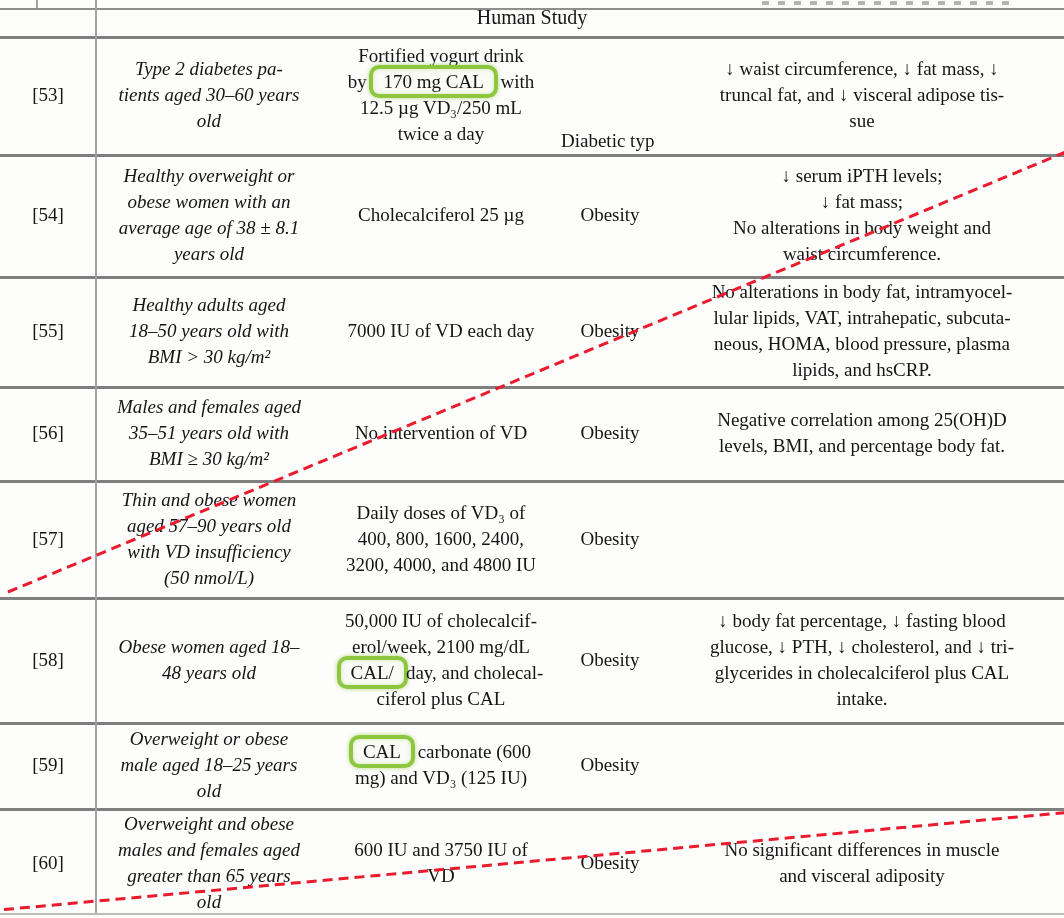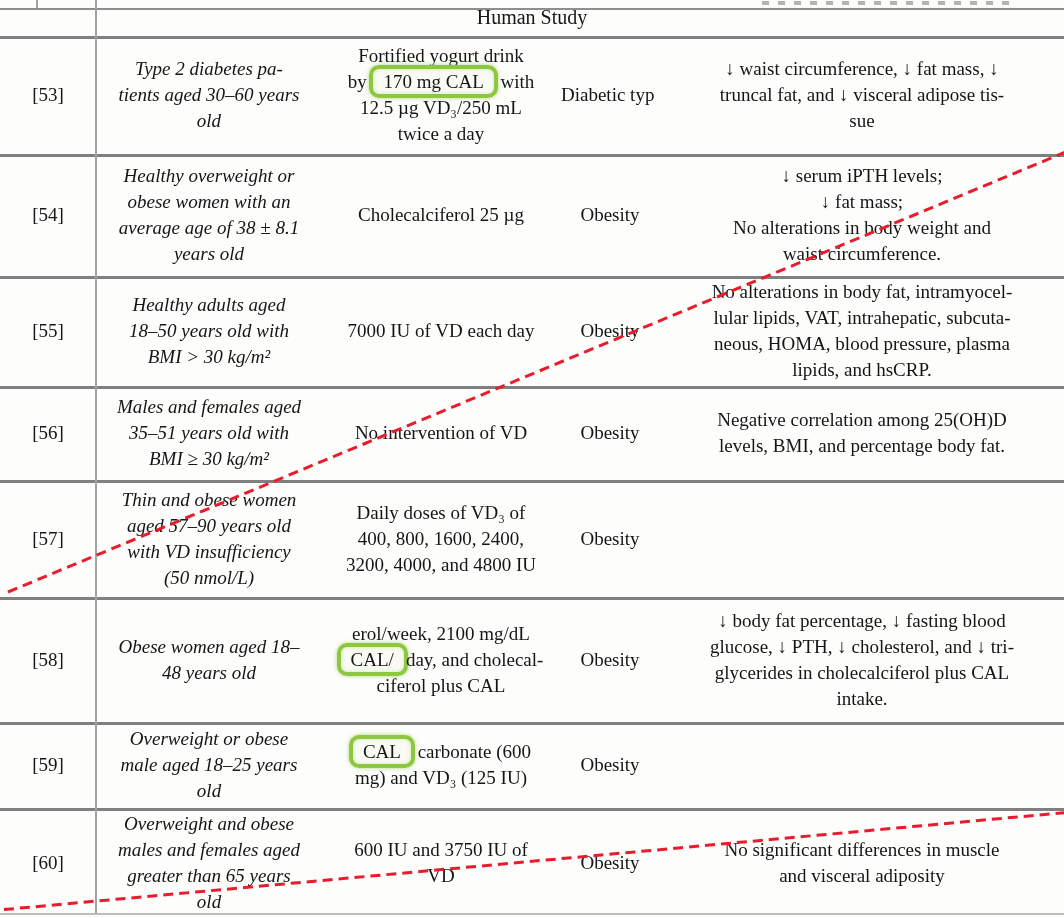--- a/index.html
+++ b/index.html
@@ -22,21 +22,21 @@
   .row{position:absolute;left:0;width:1064px;display:flex;}
   .cell{display:flex;flex-direction:column;align-items:center;justify-content:center;
     text-align:center;box-sizing:border-box;}
   .c-ref{width:96px;}
   .c-pop{width:226px;font-style:italic;}
   .c-int{width:238px;}
   .c-dis{width:100px;}
   .c-res{width:404px;}
   .ml{white-space:pre-line;}
   .iline{display:block;}
-  .clipcell{overflow:hidden;white-space:nowrap;align-items:center;justify-content:center;
+  .clipcell{overflow:hidden;white-space:nowrap;align-items:flex-end;justify-content:center;
     display:flex;flex-direction:row;}
   .clipinner{width:98px;overflow:hidden;text-align:left;}
   .gbox{
     display:inline-block;
     border:4px solid #8dc63f;
     border-radius:10px;
     padding:0 10px;
     margin:-5px -2px;
     line-height:25px;
     box-shadow:0 0 4px rgba(141,198,63,.65), inset 0 0 4px rgba(141,198,63,.35);
@@ -168,20 +168,21 @@
     <div class="cell c-dis">Obesity</div>
   </div>
 
   <div class="row" style="top:597px;height:125px;">
     <div class="cell c-ref">[58]</div>
     <div class="cell c-pop">
         <div class="ml">Obese women aged 18–
 48 years old</div>
       </div>
     <div class="cell c-int">
+      <span class="iline">50,000 IU of cholecalcif-</span>
       <span class="iline">erol/week, 2100 mg/dL</span>
       <span class="iline"><span class="gbox"><span>CAL/</span></span><span>day, and cholecal-</span></span>
       <span class="iline">ciferol plus CAL</span>
     </div>
     <div class="cell c-dis">Obesity</div>
     <div class="cell c-res">
         <div class="ml">↓ body fat percentage, ↓ fasting blood
 glucose, ↓ PTH, ↓ cholesterol, and ↓ tri-
 glycerides in cholecalciferol plus CAL
 intake.</div>

